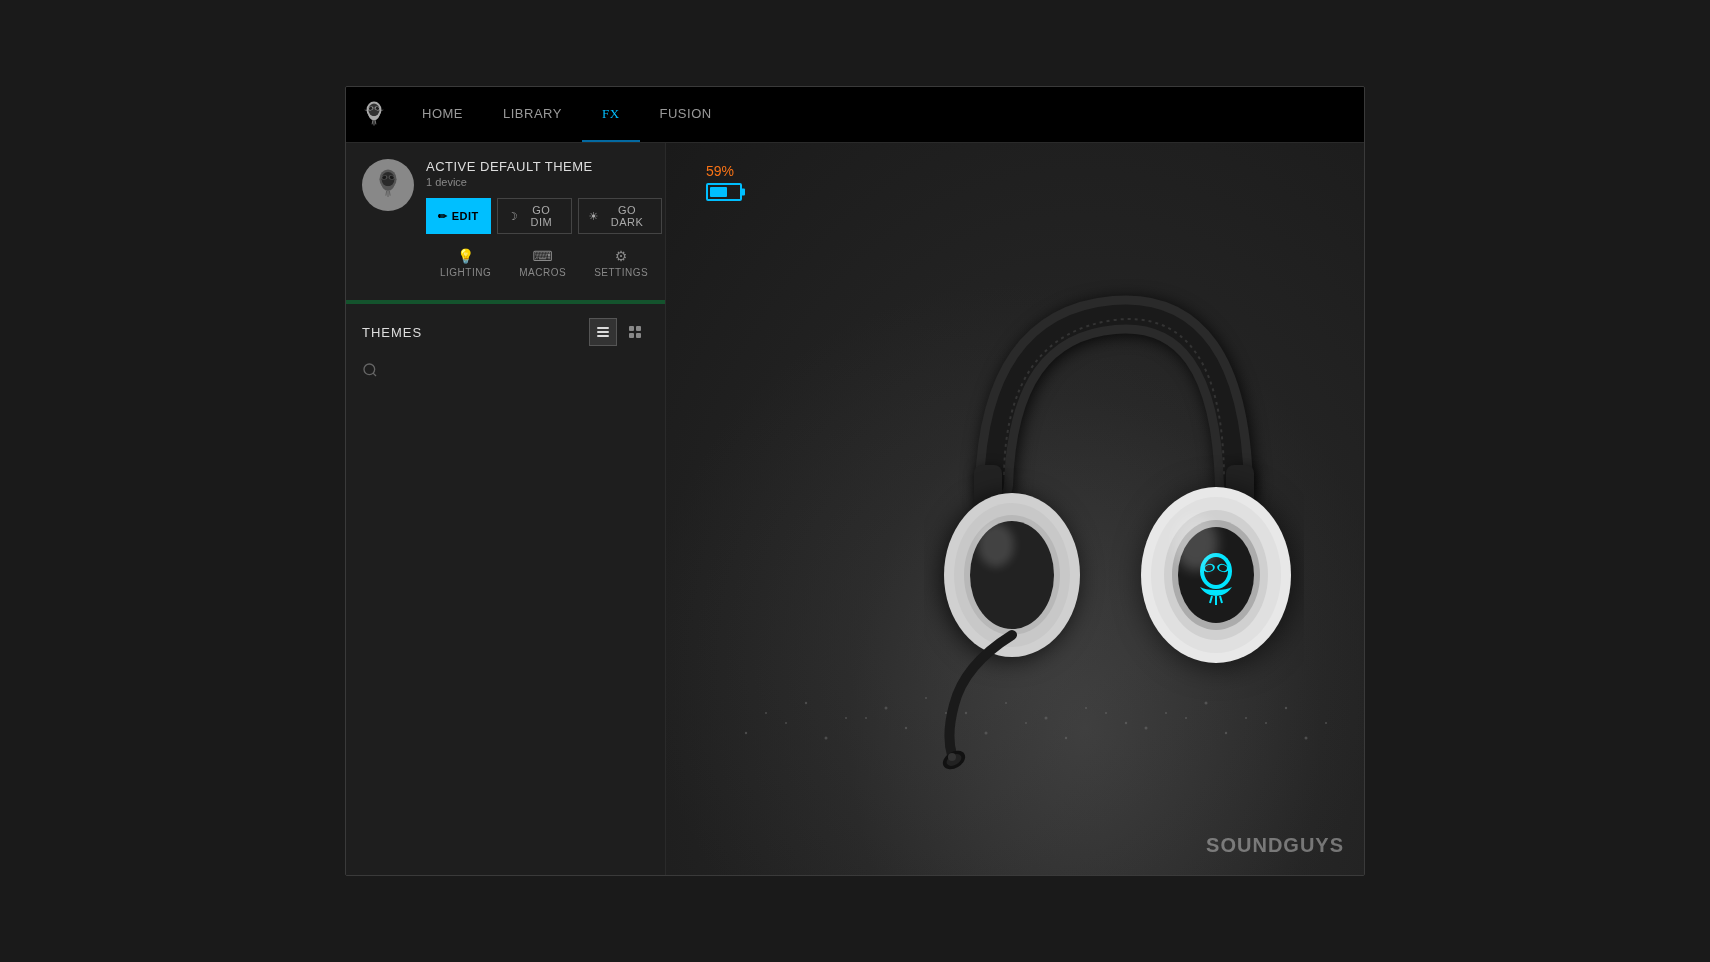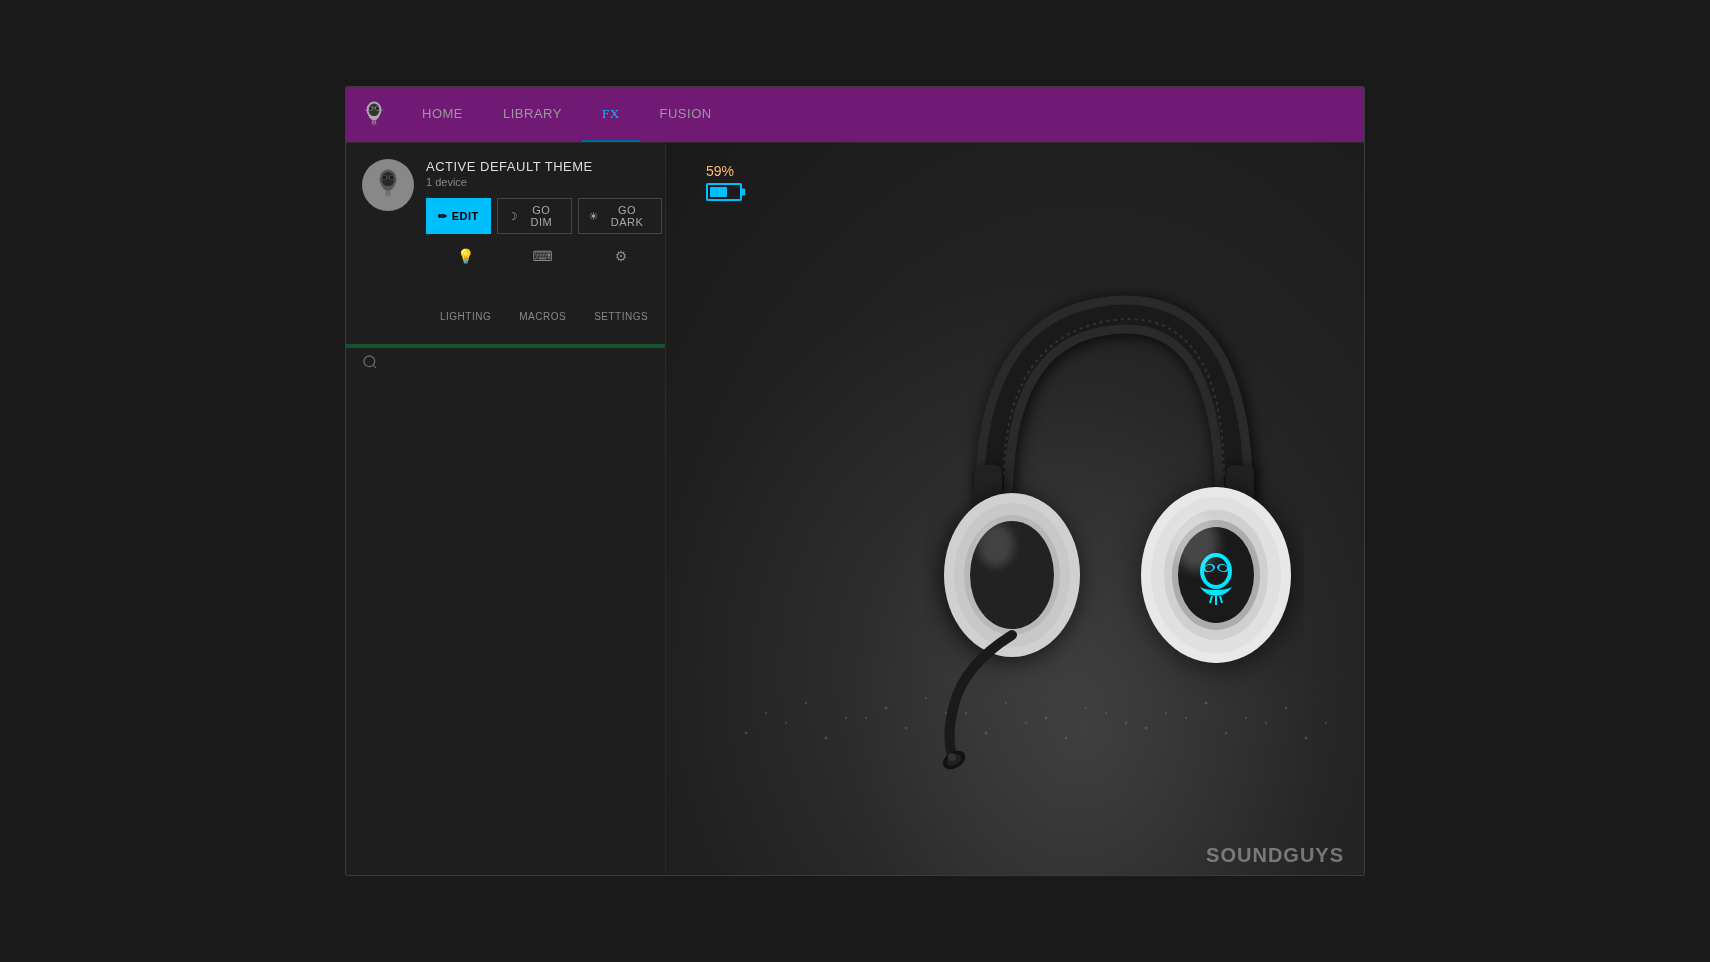--- a/index.html
+++ b/index.html
@@ -21,21 +21,21 @@
       border-radius: 2px;
       display: flex;
       flex-direction: column;
       overflow: hidden;
       position: relative;
     }
 
     
     .title-bar {
       height: 56px;
-      background: #701a75;
+      background: #000000;
       display: flex;
       align-items: center;
       border-bottom: 1px solid #2a2a2a;
       flex-shrink: 0;
     }
 
     .title-bar-logo {
       width: 56px;
       height: 56px;
       display: flex;
@@ -296,21 +296,20 @@
     }
 
     .sub-action-icon {
       font-size: 14px;
     }
 
     .sub-action-label {
       font-size: 10px;
       letter-spacing: 0.5px;
       text-transform: uppercase;
-      margin-top: 44px;
     }
 
     
     .themes-section {
       flex: 1;
       overflow-y: auto;
     }
 
     .themes-header {
       display: flex;
@@ -389,21 +388,21 @@
       position: absolute;
       top: 20px;
       left: 40px;
       display: flex;
       flex-direction: column;
       align-items: flex-start;
       gap: 4px;
     }
 
     .battery-percent {
-      color: #fdba74;
+      color: #f97316;
       font-size: 14px;
       font-weight: 400;
     }
 
     .battery-icon {
       width: 36px;
       height: 18px;
       border: 2px solid #00bfff;
       border-radius: 2px;
       position: relative;
@@ -459,21 +458,21 @@
 
     .device-icon-btn svg {
       width: 32px;
       height: 32px;
       fill: white;
     }
 
     
     .soundguys-watermark {
       position: absolute;
-      bottom: 8px;
+      bottom: 18px;
       right: 20px;
       color: rgba(200,200,200,0.5);
       font-size: 20px;
       font-weight: 700;
       letter-spacing: 1px;
       text-transform: uppercase;
     }
 
   </style>
 </head>
@@ -557,20 +556,40 @@
               <div class="sub-action">
                 <span class="sub-action-icon">⚙</span>
                 <span class="sub-action-label">SETTINGS</span>
               </div>
             </div>
           </div>
         </div>
       </div>
 
       <div class="themes-section">
+        <div class="themes-header">
+          <span class="themes-title">THEMES</span>
+          <div class="view-toggle">
+            <div class="view-btn active">
+              <svg width="16" height="16" viewBox="0 0 16 16" fill="currentColor">
+                <rect x="2" y="3" width="12" height="2" rx="1"></rect>
+                <rect x="2" y="7" width="12" height="2" rx="1"></rect>
+                <rect x="2" y="11" width="12" height="2" rx="1"></rect>
+              </svg>
+            </div>
+            <div class="view-btn">
+              <svg width="16" height="16" viewBox="0 0 16 16" fill="currentColor">
+                <rect x="2" y="2" width="5" height="5" rx="1"></rect>
+                <rect x="9" y="2" width="5" height="5" rx="1"></rect>
+                <rect x="2" y="9" width="5" height="5" rx="1"></rect>
+                <rect x="9" y="9" width="5" height="5" rx="1"></rect>
+              </svg>
+            </div>
+          </div>
+        </div>
 
         <div class="search-bar">
           <div class="search-icon-area">
             <svg width="16" height="16" viewBox="0 0 24 24" fill="none" stroke="#666" stroke-width="2">
               <circle cx="11" cy="11" r="8"></circle>
               <line x1="21" y1="21" x2="16.65" y2="16.65"></line>
             </svg>
           </div>
         </div>
       </div>

